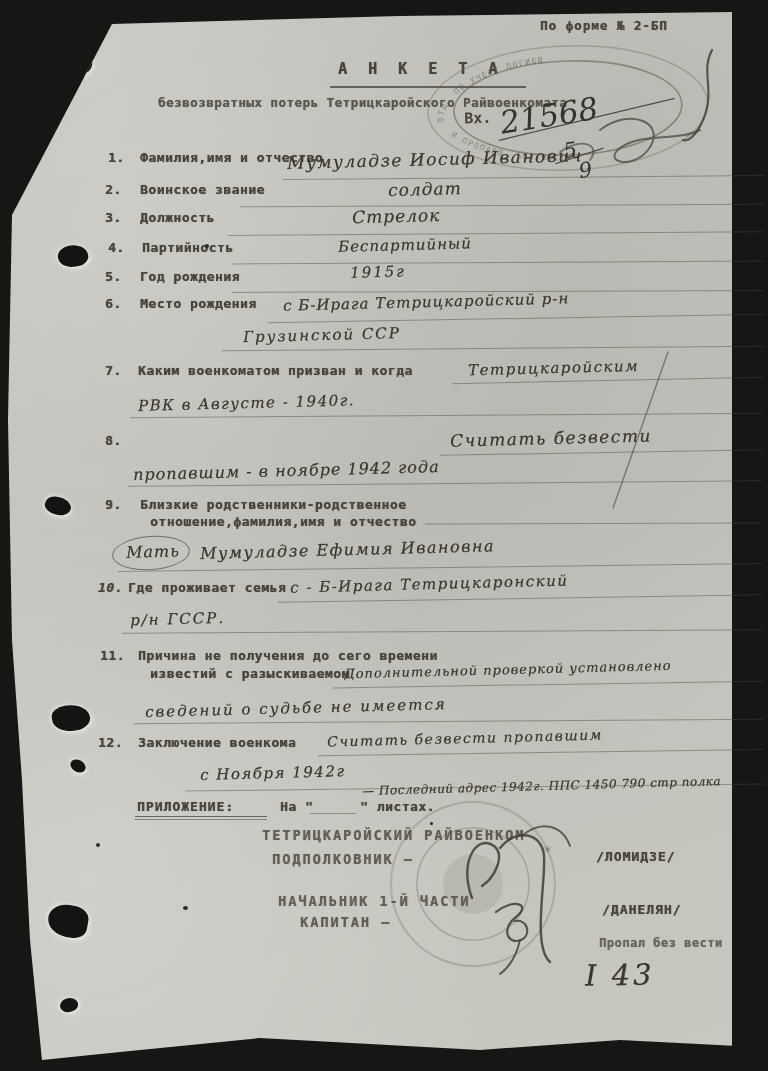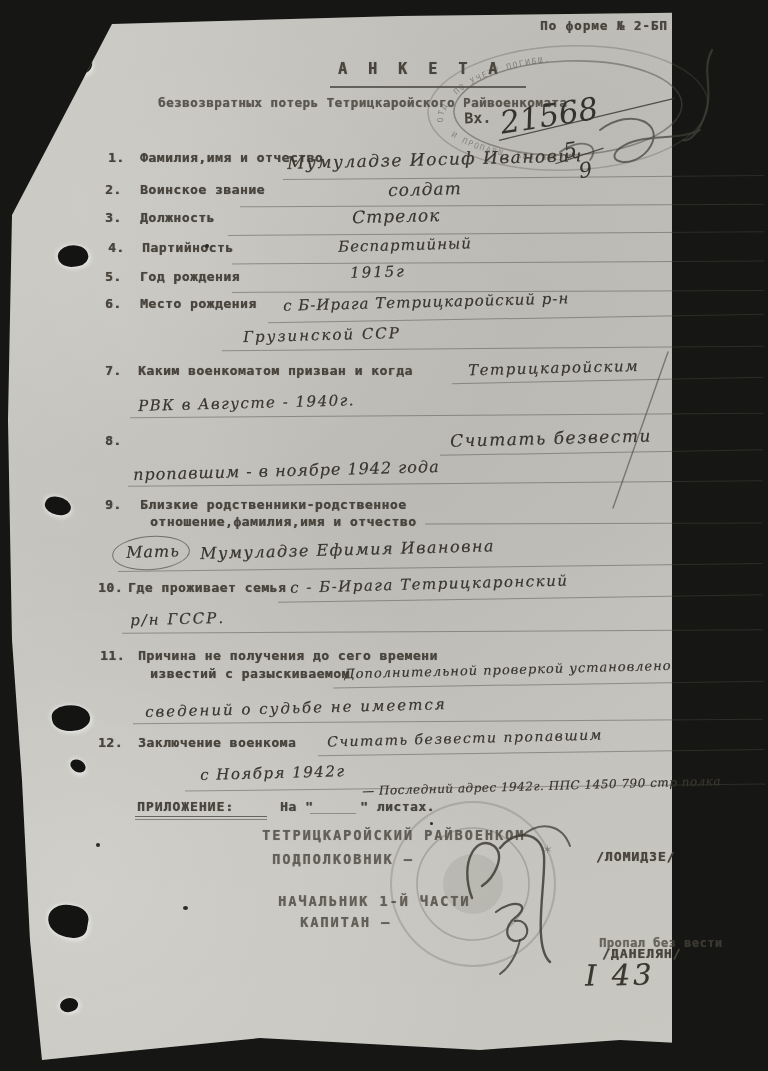--- a/index.html
+++ b/index.html
@@ -2,21 +2,21 @@
 <html><head>
 <meta charset="utf-8">
 <style>
   html,body{margin:0;padding:0;}
   body{
     width:768px;height:1071px;position:relative;overflow:hidden;
     background:#161614;
     font-family:"DejaVu Sans Mono",monospace;
   }
   .paper{
-    position:absolute;left:0;top:0;width:672px;height:1071px;
+    position:absolute;left:0;top:0;width:732px;height:1071px;
     background:
       radial-gradient(circle at 85% 10%, rgba(110,108,100,.14), transparent 45%),
       radial-gradient(circle at 12% 82%, rgba(255,255,255,.20), transparent 40%),
       radial-gradient(circle at 55% 45%, rgba(125,123,115,.10), transparent 55%),
       radial-gradient(circle at 30% 25%, rgba(255,255,255,.12), transparent 35%),
       linear-gradient(165deg,#cbcac4,#c2c1bb 55%,#c8c7c0);
     clip-path:polygon(112px 24px,400px 16px,735px 12px,763px 20px,764px 300px,
       762px 520px,766px 900px,757px 1047px,620px 1040px,480px 1050px,
       260px 1038px,120px 1052px,42px 1060px,30px 940px,22px 780px,
       12px 640px,8px 420px,12px 215px);
@@ -116,21 +116,21 @@
 
   <span class="t" style="left:105px;top:497px;font-size:13px;">9.</span>
   <span class="t" style="left:140px;top:497px;font-size:13px;">Близкие родственники-родственное</span>
   <span class="t" style="left:150px;top:514px;font-size:13px;">отношение,фамилия,имя и отчество</span>
   <div class="uline" style="left:425px;top:523px;width:340px;transform:rotate(-.2deg);"></div>
   <span class="h" style="left:126px;top:542px;font-size:16px;letter-spacing:1px;">Мать</span>
   <div class="circle-mark" style="left:112px;top:536px;width:76px;height:32px;transform:rotate(-4deg);"></div>
   <span class="h" style="left:200px;top:540px;font-size:16px;letter-spacing:1.5px;">Мумуладзе Ефимия Ивановна</span>
   <div class="uline" style="left:118px;top:567px;width:648px;transform:rotate(-.7deg);"></div>
 
-  <span class="t" style="left:98px;top:580px;font-size:13px;">10.</span>
+  <span class="t" style="left:98px;top:580px;font-size:13px;font-style:italic;">10.</span>
   <span class="t" style="left:128px;top:580px;font-size:13px;">Где проживает семья</span>
   <span class="h" style="left:290px;top:575px;font-size:15px;letter-spacing:1.5px;">с - Б-Ирага Тетрицкаронский</span>
   <div class="uline" style="left:278px;top:598px;width:488px;transform:rotate(-.9deg);"></div>
   <span class="h" style="left:130px;top:610px;font-size:15px;letter-spacing:2px;">р/н ГССР.</span>
   <div class="uline" style="left:122px;top:631px;width:644px;transform:rotate(-.3deg);"></div>
 
   <span class="t" style="left:100px;top:648px;font-size:13px;">11.</span>
   <span class="t" style="left:138px;top:648px;font-size:13px;">Причина не получения до сего времени</span>
   <span class="t" style="left:150px;top:666px;font-size:13px;text-align:right;">известий с разыскиваемом</span>
   <span class="h" style="left:344px;top:662px;font-size:13px;letter-spacing:1px;">Дополнительной проверкой установлено</span>
@@ -151,21 +151,21 @@
   <div class="uline" style="left:135px;top:819px;width:132px;background:rgba(60,56,48,.5);"></div>
   <span class="t" style="left:280px;top:799px;font-size:13px;">На "</span>
   <div class="uline" style="left:310px;top:813px;width:46px;"></div>
   <span class="t" style="left:360px;top:799px;font-size:13px;">" листах.</span>
 
   <span class="t" style="left:262px;top:827px;font-size:13.5px;letter-spacing:2px;opacity:.8;">ТЕТРИЦКАРОЙСКИЙ РАЙВОЕНКОМ</span>
   <span class="t" style="left:272px;top:851px;font-size:13.5px;letter-spacing:2px;opacity:.8;">ПОДПОЛКОВНИК —</span>
   <span class="t" style="left:596px;top:849px;font-size:13px;letter-spacing:1px;">/ЛОМИДЗЕ/</span>
   <span class="t" style="left:278px;top:893px;font-size:13.5px;letter-spacing:2px;opacity:.8;">НАЧАЛЬНИК 1-Й ЧАСТИ</span>
   <span class="t" style="left:300px;top:914px;font-size:13.5px;letter-spacing:2px;opacity:.8;">КАПИТАН —</span>
-  <span class="t" style="left:602px;top:902px;font-size:13px;letter-spacing:1px;margin-top:44px;">/ДАНЕЛЯН/</span>
+  <span class="t" style="left:602px;top:902px;font-size:13px;letter-spacing:1px;">/ДАНЕЛЯН/</span>
   <span class="t" style="left:599px;top:936px;font-size:12px;opacity:.75;">Пропал без вести</span>
   <span class="h" style="left:585px;top:958px;font-size:29px;transform:rotate(-1deg);letter-spacing:3px;">I 43</span>
 
   <svg width="220" height="200" style="left:368px;top:796px;">
     <circle cx="105" cy="88" r="82" fill="none" stroke="#5b584f" stroke-width="2" opacity=".25"></circle>
     <circle cx="105" cy="88" r="56" fill="none" stroke="#5b584f" stroke-width="1.6" opacity=".3"></circle>
     <circle cx="105" cy="88" r="30" fill="rgba(90,88,80,.12)"></circle>
     <text x="175" y="58" font-size="15" fill="#5b584f" opacity=".5">✶</text>
   </svg>
 

